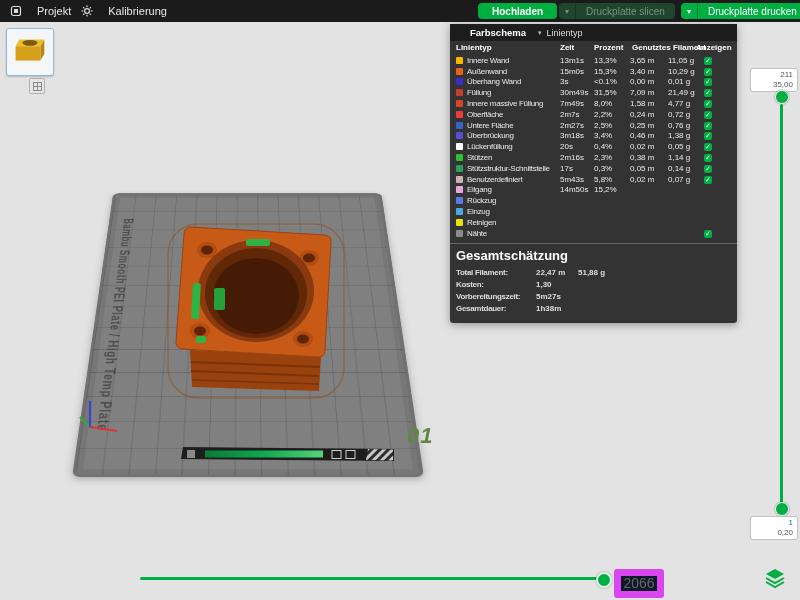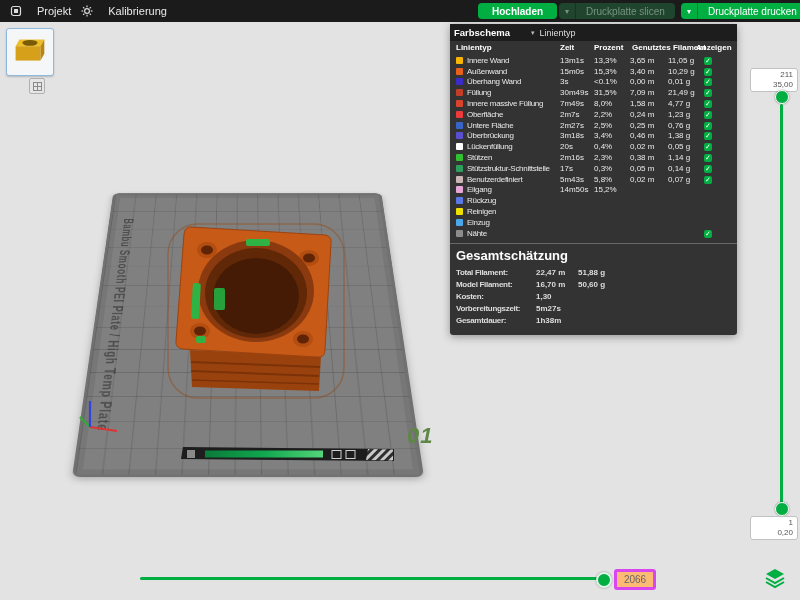--- a/index.html
+++ b/index.html
@@ -73,22 +73,22 @@
   }
 
   
   .panel{
     position:absolute;left:450px;top:24px;width:287px;z-index:20;
     background:rgba(38,38,38,0.93);color:#e3e3e3;
     border-radius:0 0 3px 3px;padding-bottom:6px;
     box-shadow:0 2px 8px rgba(0,0,0,0.35);
   }
   .panel-head{
-    display:flex;align-items:center;height:17px;gap:21px;
-    background:rgba(12,12,12,0.55);padding:0 4px;
+    display:flex;align-items:center;height:17px;gap:12px;
+    background:rgba(12,12,12,0.55);padding:0 20px;
   }
   .panel-title{font-size:9.5px;font-weight:bold;color:#fff;}
   .combo{display:flex;align-items:center;gap:5px;font-size:9px;color:#ddd;cursor:pointer;}
   .combo .chev{font-size:7px;color:#bbb;}
   .cols{position:relative;height:13px;font-size:8px;font-weight:bold;color:#fff;}
   .cols .c{position:absolute;top:2px;white-space:nowrap;}
   .c0{left:6px;} .c1{left:110px;} .c2{left:144px;} .c3{left:182px;} .c4{left:246px;}
   .rows{padding:1px 0;}
   .lt-row{
     display:grid;grid-template-columns:104px 34px 36px 38px 30px 20px;
@@ -121,22 +121,22 @@
   .vhandle-top{top:90px;} .vhandle-bottom{top:502px;}
 
   
   .htrack{position:absolute;left:140px;top:577px;width:462px;height:3px;background:var(--accent,#00AE42);border-radius:2px;z-index:9;cursor:pointer;}
   .hhandle{
     position:absolute;left:596px;top:572px;width:12px;height:12px;border-radius:50%;z-index:10;cursor:grab;
     background:var(--accent,#00AE42);border:2px solid #dff3e7;box-shadow:0 0 2px rgba(0,0,0,0.4);
   }
   .hlabel{
     position:absolute;left:614px;top:569px;width:36px;height:15px;z-index:10;
-    background:#fdba74;border:3px solid #d946ef;border-radius:3px;
-    font-size:10px;color:#666;text-align:center;line-height:15px;
+    background:#0f172a;border:7px solid #d946ef;border-radius:3px;
+    font-size:14px;color:#666;text-align:center;line-height:15px;
   }
   .layers-btn{position:absolute;left:764px;top:567px;z-index:10;cursor:pointer;}
 </style>
 </head>
 <body>
 
 <div class="app">
 
   <header class="topbar">
     <div class="tb-item">
@@ -342,21 +342,21 @@
     </span>
   </div>
 
   <div class="lt-row">
     <span class="lt-name-cell">
       <i class="swatch" style="background: rgb(238, 58, 58);"></i><span class="lt-name">Oberfläche</span>
     </span>
     <span class="lt-time">2m7s</span>
     <span class="lt-pct">2,2%</span>
     <span class="fil-m">0,24 m</span>
-    <span class="fil-g">1,23 g</span>
+    <span class="fil-g">0,72 g</span>
     <span class="lt-check">
       <span class="checkbox">✓</span>
     </span>
   </div>
 
   <div class="lt-row">
     <span class="lt-name-cell">
       <i class="swatch" style="background: rgb(56, 100, 200);"></i><span class="lt-name">Untere Fläche</span>
     </span>
     <span class="lt-time">2m27s</span>
@@ -454,34 +454,34 @@
     <span class="lt-pct"></span>
     <span class="fil-m"></span>
     <span class="fil-g"></span>
     <span class="lt-check">
       <span class="checkbox" style="visibility: hidden;">✓</span>
     </span>
   </div>
 
   <div class="lt-row">
     <span class="lt-name-cell">
-      <i class="swatch" style="background: rgb(240, 224, 0);"></i><span class="lt-name">Reinigen</span>
+      <i class="swatch" style="background: rgb(74, 168, 232);"></i><span class="lt-name">Einzug</span>
     </span>
     <span class="lt-time"></span>
     <span class="lt-pct"></span>
     <span class="fil-m"></span>
     <span class="fil-g"></span>
     <span class="lt-check">
       <span class="checkbox" style="visibility: hidden;">✓</span>
     </span>
   </div>
 
   <div class="lt-row">
     <span class="lt-name-cell">
-      <i class="swatch" style="background: rgb(74, 168, 232);"></i><span class="lt-name">Einzug</span>
+      <i class="swatch" style="background: rgb(240, 224, 0);"></i><span class="lt-name">Reinigen</span>
     </span>
     <span class="lt-time"></span>
     <span class="lt-pct"></span>
     <span class="fil-m"></span>
     <span class="fil-g"></span>
     <span class="lt-check">
       <span class="checkbox" style="visibility: hidden;">✓</span>
     </span>
   </div>
 
@@ -500,25 +500,20 @@
 </div>
     <div class="summary">
       <div class="sum-title">Gesamtschätzung</div>
       <div>
   <div class="sum-row">
     <span class="sum-label">Total Filament:</span>
     <span>22,47 m</span>
     <span>51,88 g</span>
   </div>
 
-  <div class="sum-row">
-    <span class="sum-label">Model Filament:</span>
-    <span>16,70 m</span>
-    <span>50,60 g</span>
-  </div>
 
   <div class="sum-row">
     <span class="sum-label">Kosten:</span>
     <span>1,30</span>
     <span></span>
   </div>
 
   <div class="sum-row">
     <span class="sum-label">Vorbereitungszeit:</span>
     <span>5m27s</span>

